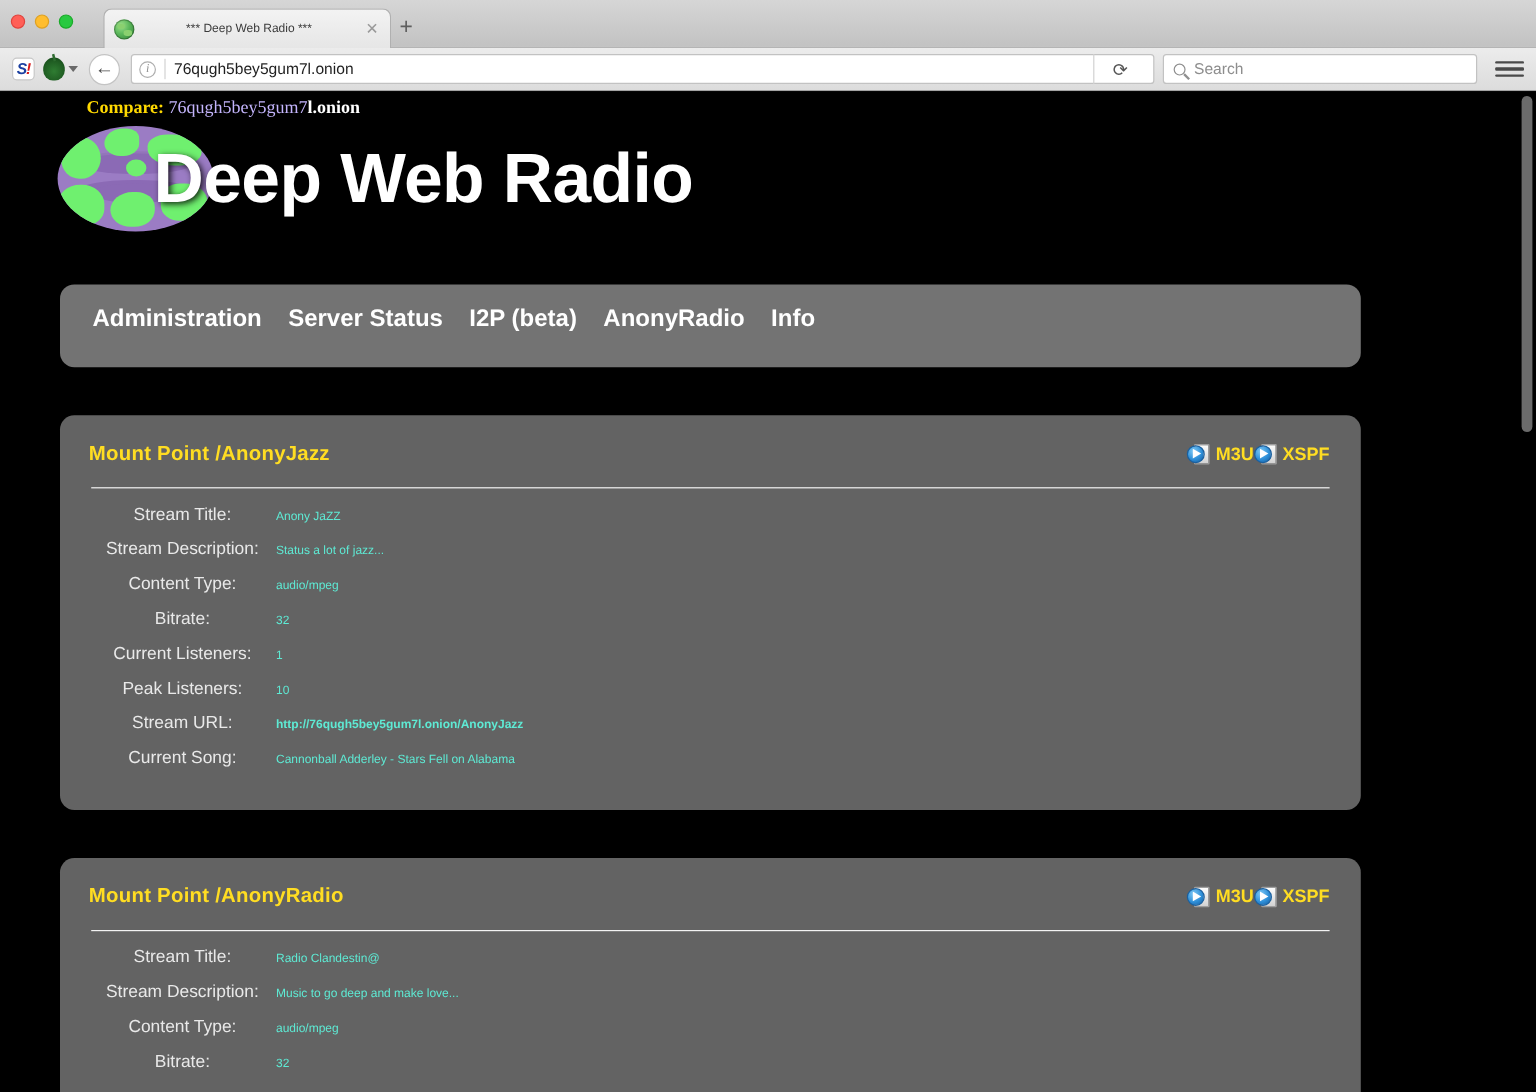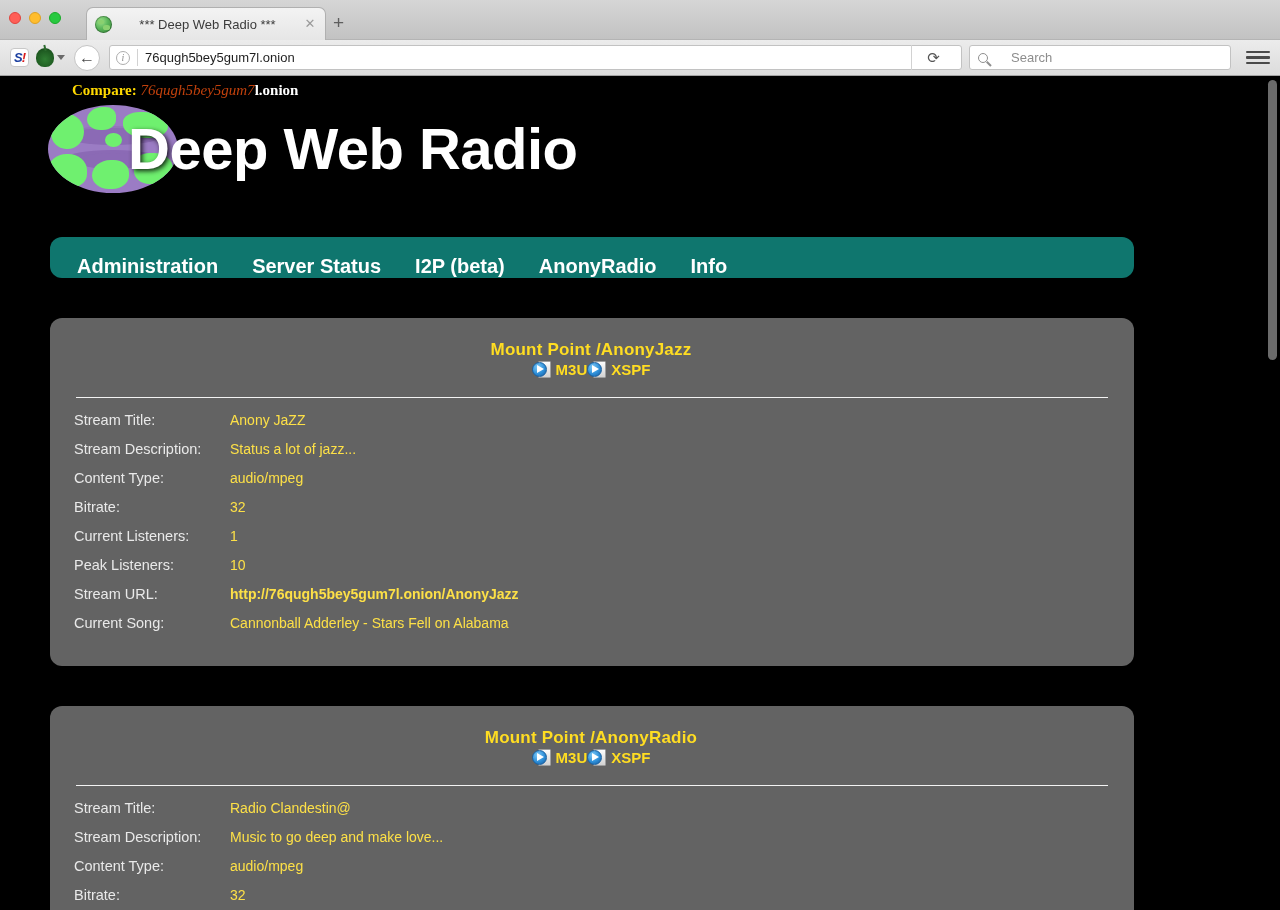--- a/index.html
+++ b/index.html
@@ -74,21 +74,21 @@
     content: "";
     position: absolute;
     right: 2px; bottom: 3px;
     width: 7px; height: 5px;
     background: #8ad06f;
     border-radius: 40%;
   }
   .tab-title {
     flex: 1 1 auto;
     text-align: center;
-    font-size: 13px;
+    font-size: 10px;
     color: #3b3b3b;
     white-space: nowrap;
     overflow: hidden;
     text-overflow: ellipsis;
     padding: 0 4px;
   }
   .tab-close {
     flex: 0 0 auto;
     width: 14px; height: 14px;
     line-height: 13px;
@@ -217,21 +217,21 @@
     font-size: 15px;
     color: #555;
   }
 
   .search-field {
     width: 262px; height: 25px;
     background: #fff;
     border: 1px solid #c2c2c2;
     border-radius: 3px;
     display: flex; align-items: center;
-    padding: 0 8px; gap: 23px;
+    padding: 0 8px; gap: 7px;
     flex: 0 0 auto;
   }
   .search-glass {
     width: 10px; height: 10px;
     border: 1.6px solid #8f8f8f;
     border-radius: 50%;
     position: relative;
     flex: 0 0 auto;
   }
   .search-glass::after {
@@ -267,21 +267,21 @@
     width: 1264px;
   }
 
   .compare-line {
     font-family: "Liberation Serif", serif;
     font-size: 15px;
     padding: 6px 0 0 72px;
     white-space: nowrap;
   }
   .compare-label { color: #ffd900; font-weight: bold; }
-  .compare-addr  { color: #c2410c; font-style: italic; }
+  .compare-addr  { color: #c4b5fd; }
   .compare-tld   { color: #ffffff; font-weight: bold; }
 
   .masthead {
     position: relative;
     height: 110px;
     margin-top: -2px;
   }
   .logo {
     position: absolute;
     left: 48px; top: 8px;
@@ -339,26 +339,26 @@
     color: #ffffff;
     letter-spacing: -0.5px;
     text-shadow: 2px 2px 5px rgba(0,0,0,.85);
     line-height: 88px;
     white-space: nowrap;
   }
 
   .navpanel {
     margin: 30px 0 0 50px;
     width: 1084px;
-    background: #0f766e;
+    background: #737373;
     border-radius: 12px;
-    padding: 18px 0 0 16px;
-    display: flex;
-    align-items: center;
-    gap: 12px;
+    padding: 18px 0 28px 16px;
+    display: flex;
+    align-items: center;
+    gap: 0;
   }
   .nav-link {
     color: #ffffff;
     font-size: 20px;
     font-weight: bold;
     padding: 0 11px;
     white-space: nowrap;
     text-decoration: none;
   }
 
@@ -366,21 +366,20 @@
     margin: 40px 0 0 50px;
     width: 1084px;
     background: #636363;
     border-radius: 12px;
     padding: 22px 26px 22px 24px;
   }
   .card-head {
     display: flex;
     align-items: center;
     justify-content: space-between;
-    flex-direction: column;
   }
   .card-title {
     color: #ffdd22;
     font-size: 17px;
     font-weight: bold;
     letter-spacing: .2px;
   }
   .playlist-links {
     display: flex;
     align-items: center;
@@ -433,24 +432,25 @@
     opacity: .92;
   }
 
   .fields { width: 100%; }
   .field-row { display: flex; align-items: baseline; height: 29px; }
   .field-label {
     width: 156px;
     flex: 0 0 156px;
     color: #e9e9e9;
     font-size: 14.5px;
+    text-align: center;
   }
   .field-value {
-    color: #fde047;
-    font-size: 14px;
+    color: #5eead4;
+    font-size: 10px;
   }
   .field-value.link { font-weight: bold; }
 
   
   .page-scrollbar {
     position: absolute;
     right: 3px;
     top: 4px;
     width: 9px;
     height: 280px;

